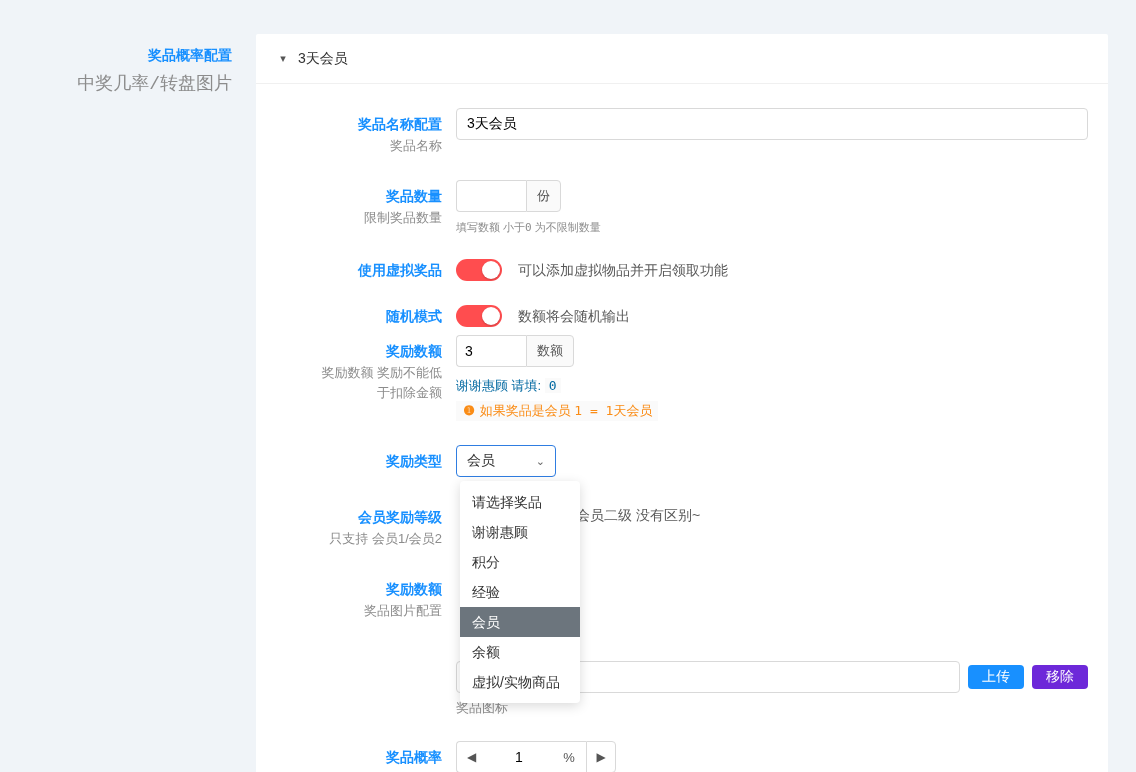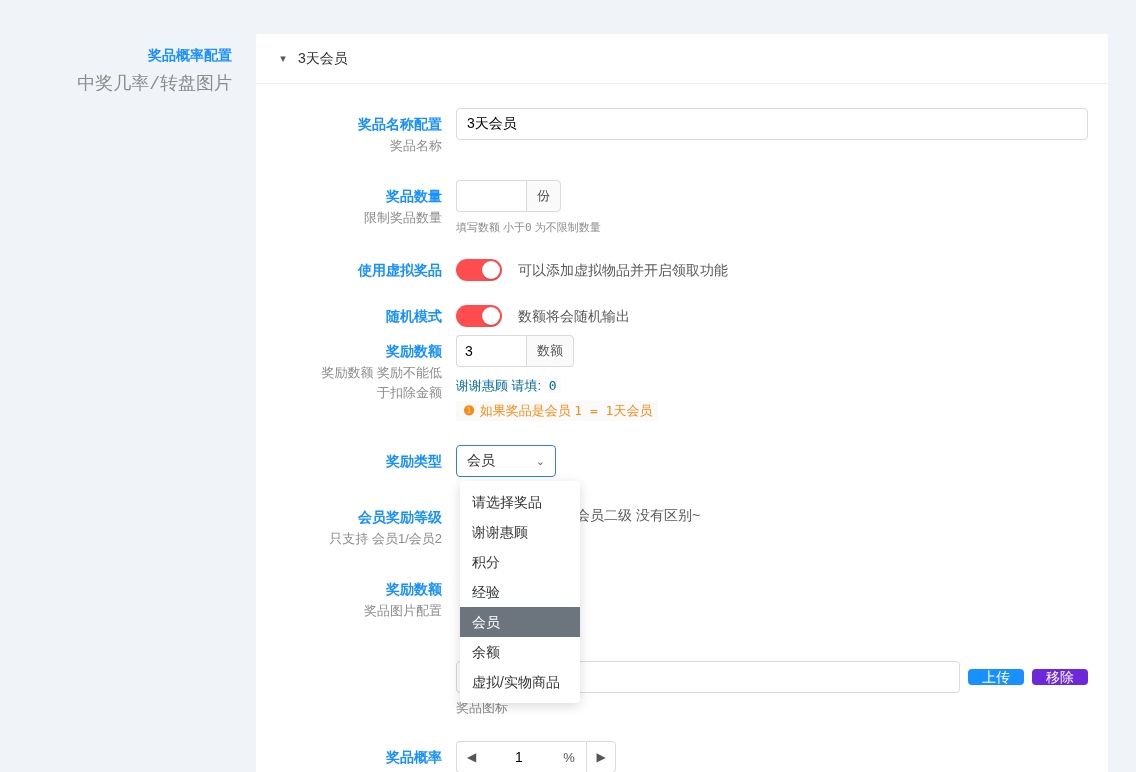--- a/index.html
+++ b/index.html
@@ -246,21 +246,21 @@
     flex: 1;
     height: 32px;
     border: 1px solid #d9d9d9;
     border-radius: 4px;
     padding: 0 10px;
     color: #555;
     font-size: 14px;
     outline: none;
   }
   .btn {
-    height: 16px;
+    height: 24px;
     padding: 0 14px;
     border: none;
     border-radius: 4px;
     color: #fff;
     font-size: 14px;
     cursor: pointer;
   }
   .btn-upload { background: #1890ff; }
   .btn-remove { background: #6d28d9; }
   .file-caption {

